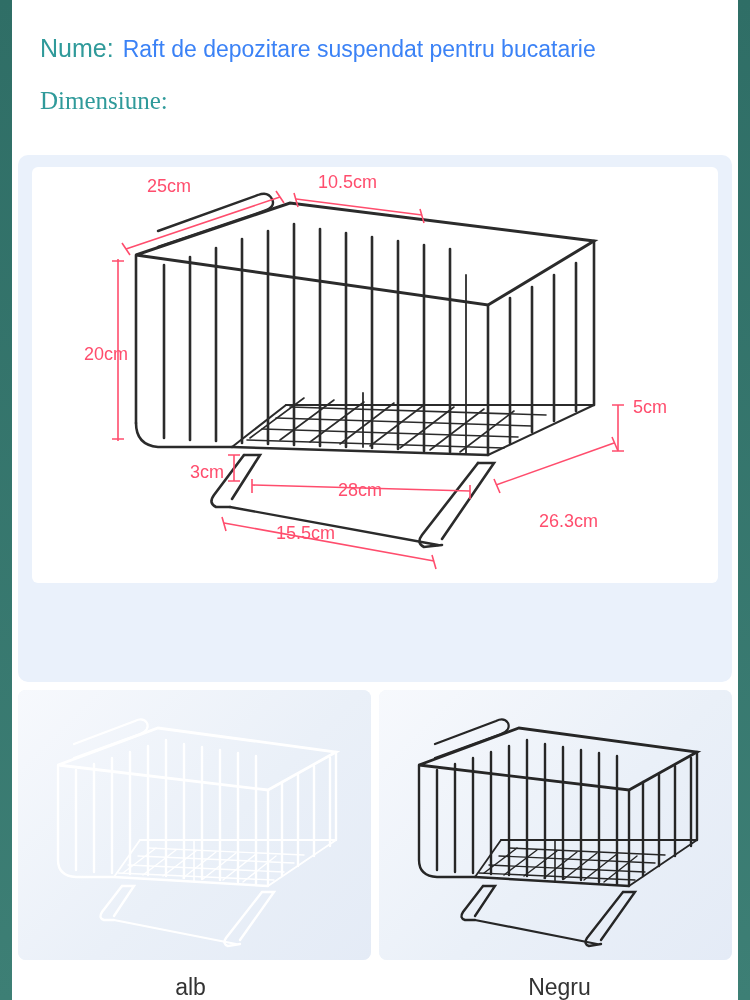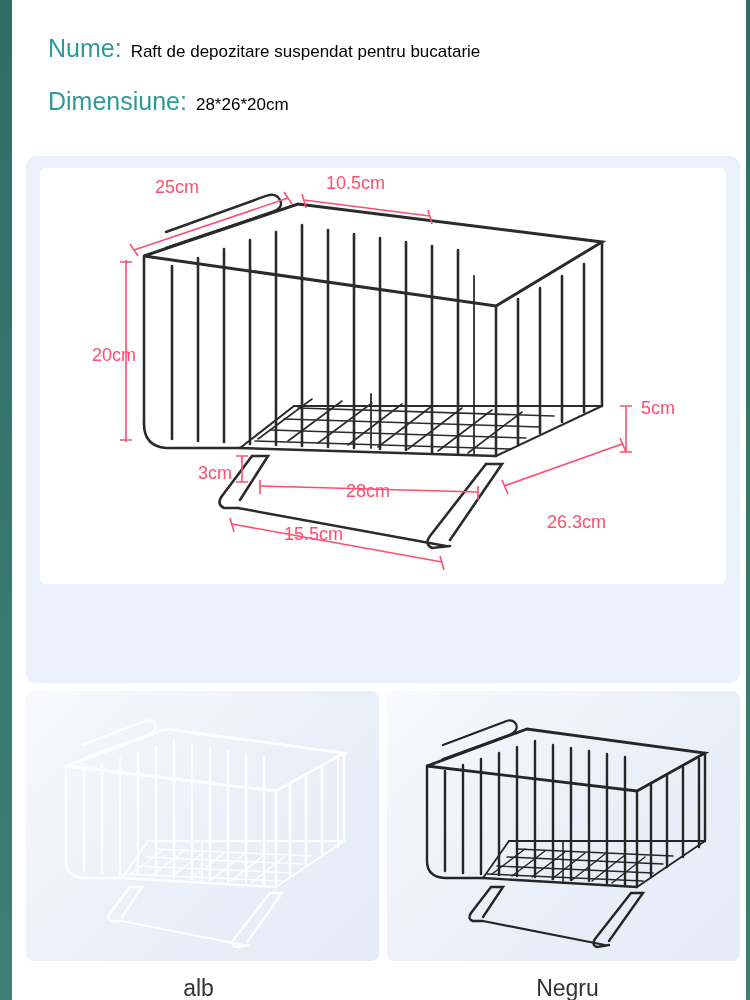--- a/index.html
+++ b/index.html
@@ -25,46 +25,45 @@
   .edge-strip.left  { left: 0; }
   .edge-strip.right { right: 0; }
 
   .page {
     position: absolute;
     left: 12px;
     top: 0;
     width: 726px;
     height: 1000px;
     background: #ffffff;
-    padding-left: 8px;
   }
 
   
   .spec {
     padding: 34px 0 10px 28px;
   }
   .spec-row {
     display: flex;
     align-items: baseline;
     margin-bottom: 24px;
   }
   .spec-cell {
     display: flex;
     align-items: baseline;
     white-space: nowrap;
   }
-  .spec-cell.first { width: 462px; }
+  .spec-cell.first { width: 462px; font-family: Liberation Serif, serif; }
   .label {
     color: #2f9a9a;
     font-size: 25px;
     margin-right: 9px;
   }
   .value {
-    color: #000000;
-    font-size: 17px;
+    color: #3b82f6;
+    font-size: 23px;
   }
 
   
   .panel-main {
     position: relative;
     margin: 6px 6px 0 6px;
     width: 714px;
     height: 527px;
     background: #eaf1fb;
     border-radius: 10px;
@@ -125,21 +124,20 @@
     <div class="spec-row">
       <div class="spec-cell">
         <span class="label">Nume:</span>
         <span class="value">Raft de depozitare suspendat pentru bucatarie</span>
       </div>
     </div>
 
     <div class="spec-row">
       <div class="spec-cell first">
         <span class="label">Dimensiune:</span>
-        <span class="value">28*26*20cm</span>
       </div>
     </div>
 
 
   </div>
 
   <div class="panel-main">
     <div class="inner-white"></div>
 
     <svg class="diagram-svg" width="714" height="440" viewBox="0 0 714 440">

